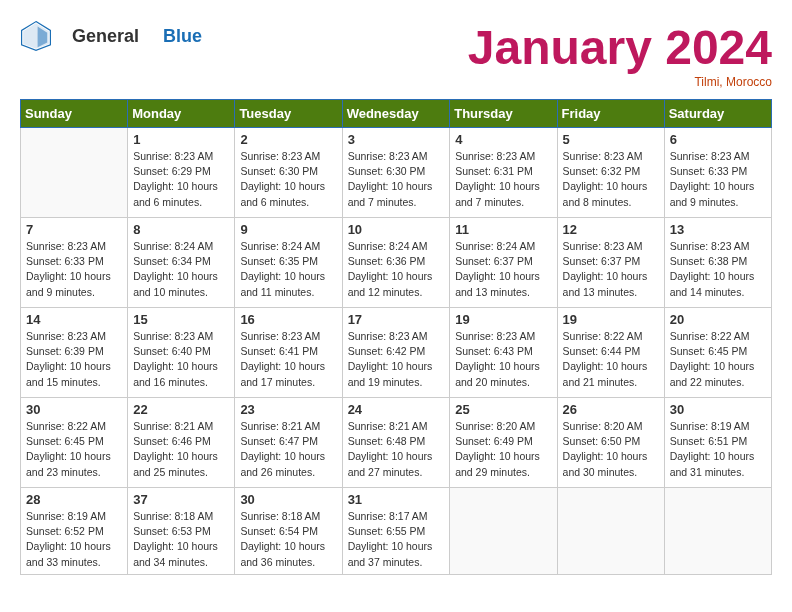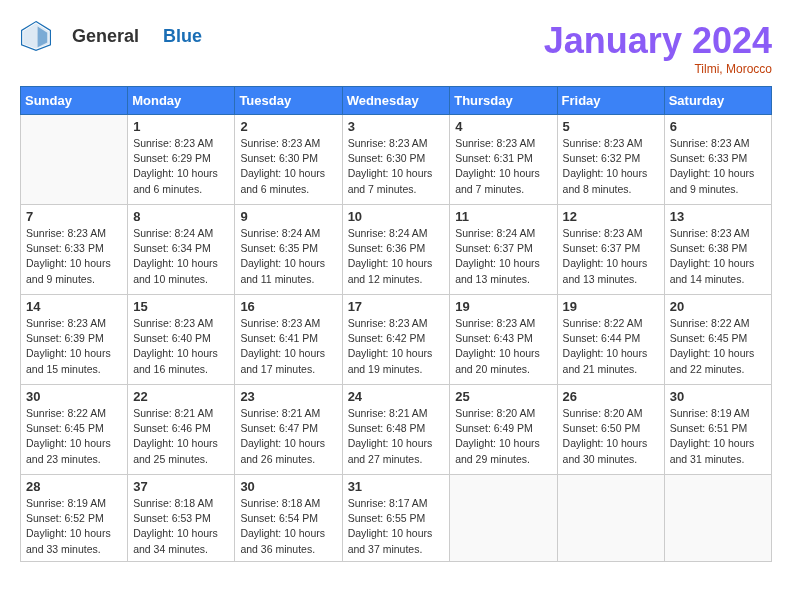--- a/index.html
+++ b/index.html
@@ -34,35 +34,35 @@
       padding-left: 24px;
     }
     .logo-icon {
       width: 32px;
       height: 32px;
     }
     .title-block {
       text-align: right;
     }
     .month-title {
-      font-size: 36px;
-      font-weight: bold;
-      color: #8b5cf6;
+      font-size: 48px;
+      font-weight: bold;
+      color: #be185d;
     }
     .location-title {
       font-size: 12px;
       color: #c2410c;
     }
     .calendar {
       width: 100%;
       border-collapse: collapse;
       border: 1px solid #ccc;
     }
     .calendar th {
-      background-color: #3b82f6;
+      background-color: #4d7c0f;
       color: #fff;
       padding: 6px 4px;
       text-align: left;
       font-size: 13px;
       border: 1px solid #2a6db5;
     }
     .calendar td {
       vertical-align: top;
       padding: 4px 5px;
       border: 1px solid #ccc;

